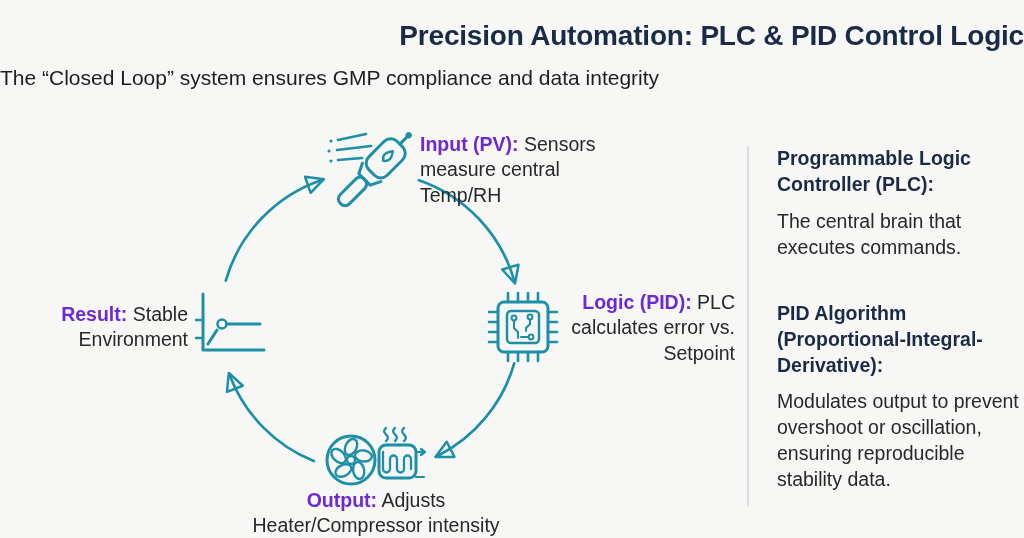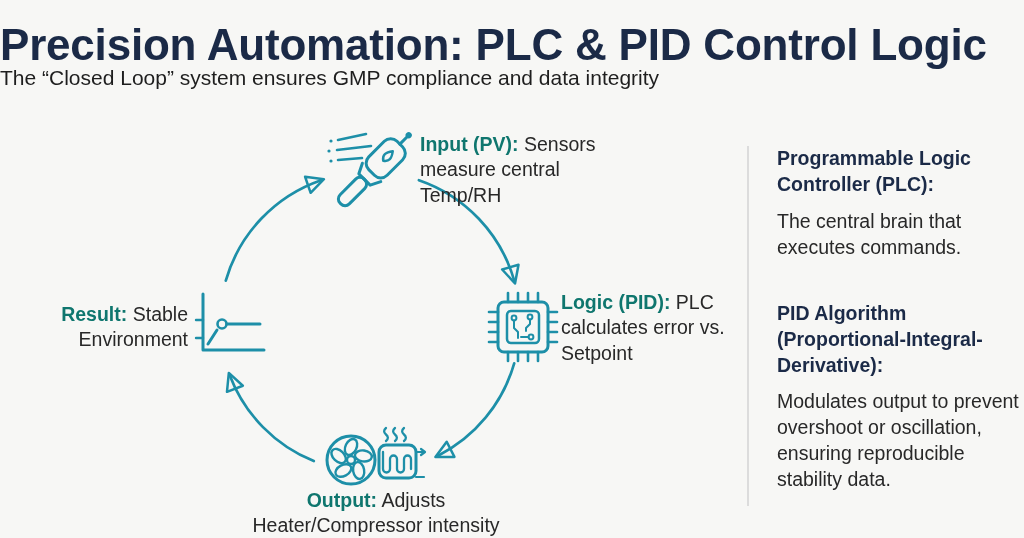--- a/index.html
+++ b/index.html
@@ -4,34 +4,34 @@
 <style>
   html,body{margin:0;padding:0;}
   .stage{
     position:relative;width:1024px;height:538px;overflow:hidden;
     background:#f7f7f5;
     font-family:"Liberation Sans","DejaVu Sans",sans-serif;
     color:#282828;
   }
   .main-title{
     position:absolute;left:0;right:0;top:20px;margin:0;
-    text-align:left;font-size:44px;font-weight:700;
+    text-align:right;font-size:28px;font-weight:700;
     color:#1b2a47;letter-spacing:-0.2px;
   }
   .subtitle{
     position:absolute;left:0;right:0;top:66px;margin:0;
     font-size:21px;font-weight:400;color:#1e1e1e;
   }
   .diagram-svg{position:absolute;left:0;top:0;}
   .node-text{
     position:absolute;font-size:19.5px;line-height:1.3;color:#282828;
   }
-  .node-text b{font-weight:700;color:#0f766e;}
+  .node-text b{font-weight:700;color:#6d28d9;}
   .node-input{left:420px;top:132px;width:226px;text-align:left;}
-  .node-logic{left:561px;top:290px;width:174px;text-align:left;}
+  .node-logic{left:561px;top:290px;width:174px;text-align:right;}
   .node-output{left:228px;top:488px;width:296px;text-align:center;}
   .node-result{left:48px;top:302px;width:140px;text-align:right;}
   .sidebar{
     position:absolute;left:747px;top:146px;width:252px;min-height:360px;
     border-left:2px solid #dcdcdc;padding-left:28px;box-sizing:content-box;
   }
   .sb-section + .sb-section{margin-top:40px;}
   .sb-heading{
     margin:0 0 11px 0;font-size:19.5px;font-weight:700;
     line-height:1.33;color:#1b2a47;

